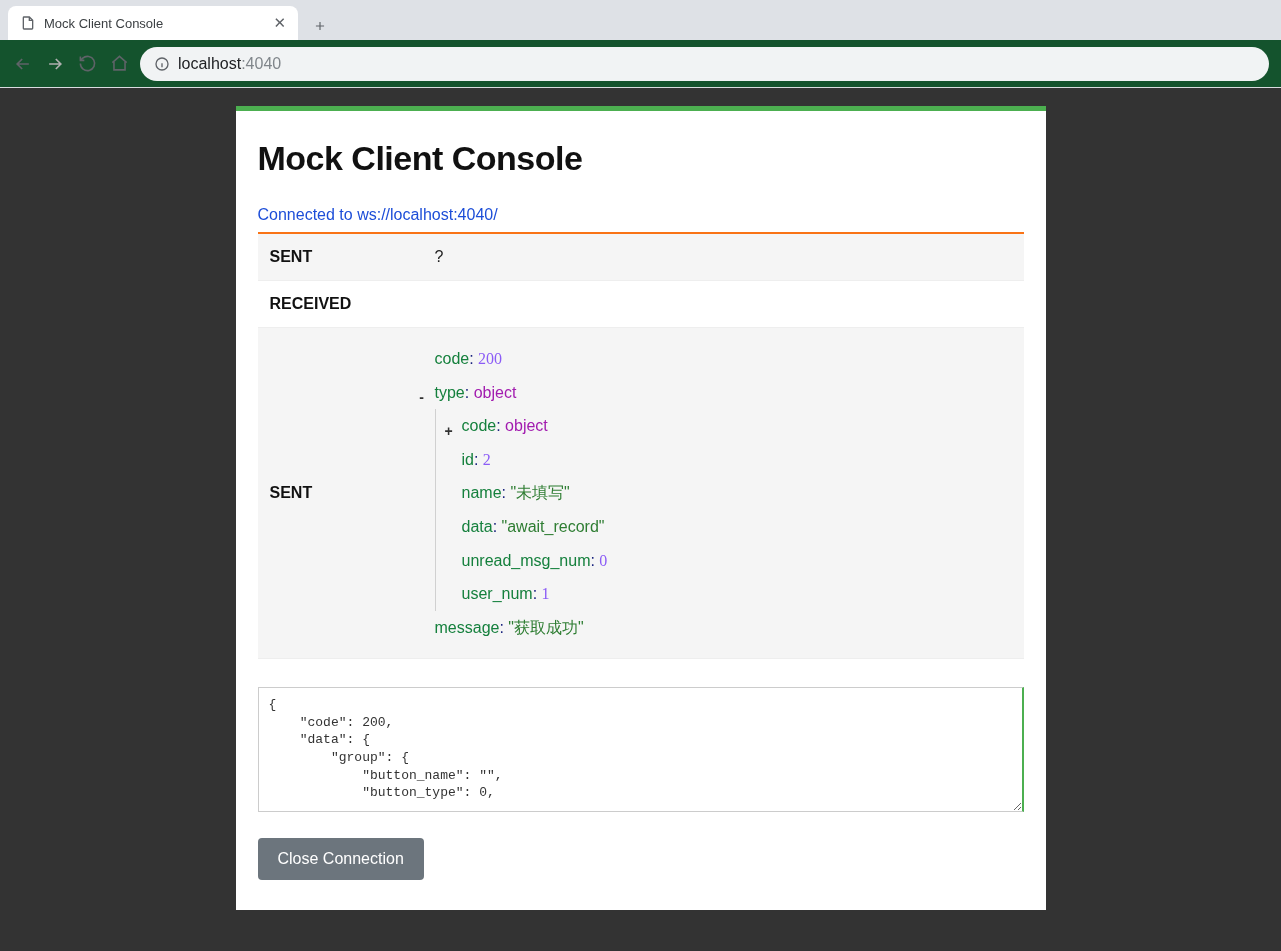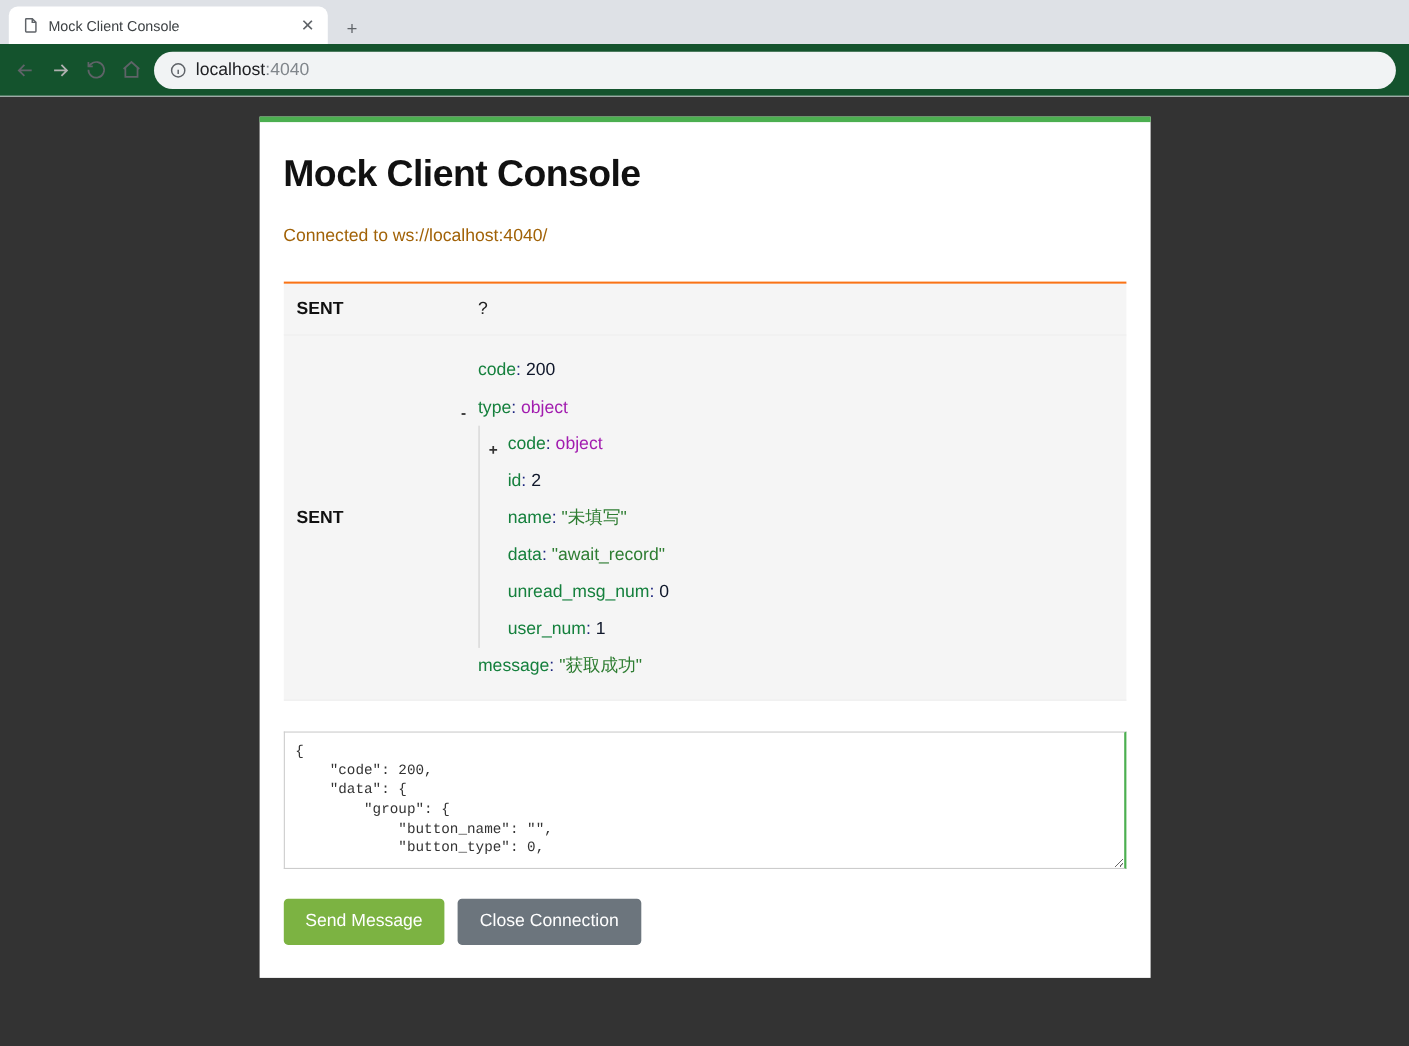--- a/index.html
+++ b/index.html
@@ -41,41 +41,41 @@
   .omnibox .url .faded { color:#80868b; }
 
   
   .viewport { background:#333333; min-height: calc(100vh - 88px); padding: 18px 0 0 0; overflow:auto;}
   .page-card {
     width: 810px; margin: 0 auto; background:#fff;
     border-top: 5px solid #4caf50;
     padding: 28px 22px 30px 22px;
   }
   .page-title { font-size: 34px; font-weight: 700; color:#111; margin-bottom: 28px; letter-spacing: -0.5px;}
-  .status-line { color:#a16207; font-size:16px; margin-bottom: 32px; }
+  .status-line { color:#1d4ed8; font-size:16px; margin-bottom: 8px; }
 
   
   .log { border-top:2px solid #f97316; }
   .log-row { display:flex; border-bottom:1px solid #eee; }
   .log-row.shaded { background:#f5f5f5; }
   .log-label { flex:0 0 165px; padding:14px 12px; font-weight:700; font-size:16px; color:#111; display:flex; align-items:center;}
   .log-body { flex:1; padding:14px 12px; font-size:16px; color:#222; }
 
   
   .tree { font-size:16px; line-height:2.1; }
   .tree ul { list-style:none; margin:0; padding-left: 26px; border-left:1px solid #d0d0d0; }
   .tree > ul { border-left:none; padding-left:0;}
   .tree li { position:relative; }
   .toggler {
     position:absolute; left:-20px; top:0.55em; width:14px; text-align:center;
     color:#333; font-weight:700; cursor:pointer; user-select:none; font-size:14px;
   }
   .jkey { color:#15803d; }
   .jsep { color:#1a237e; }
-  .jnum { color:#0f172a; }
+  .jnum { color:#8b5cf6;font-family:Liberation Serif, serif; }
   .jstr { color:#2e7d32; }
   .jtype { color:#a21caf; }
 
   
   .msg-input {
     width:100%; height:125px; resize:vertical;
     border:1px solid #ccc; border-right:2px solid #4caf50;
     padding:8px 10px; font-family: "Courier New", monospace; font-size:13px;
     color:#333; margin-top:28px; outline:none; line-height:1.35;
   }
@@ -154,20 +154,21 @@
     <div class="status-line">Connected to ws://localhost:4040/</div>
 
     <div class="log">
 
       <div class="log-row shaded">
         <div class="log-label">SENT</div>
         <div class="log-body">?</div>
       </div>
 
       <div class="log-row">
+        <div class="log-label">RECEIVED</div>
       </div>
 
       <div class="log-row shaded">
         <div class="log-label">SENT</div>
         <div class="log-body">
           <div class="tree">
             <ul>
               <li>
                 <span class="jkey">code</span><span class="jsep">: </span><span class="jnum">200</span>
               </li>
@@ -207,18 +208,17 @@
     </div>
 
     <textarea class="msg-input" style="">{
     "code": 200,
     "data": {
         "group": {
             "button_name": "",
             "button_type": 0,</textarea>
 
     <div class="btn-row">
-      <button class="btn primary">Send Message</button>
       <button class="btn secondary">Close Connection</button>
     </div>
 
   </div>
 </div>
 
 </body></html>

